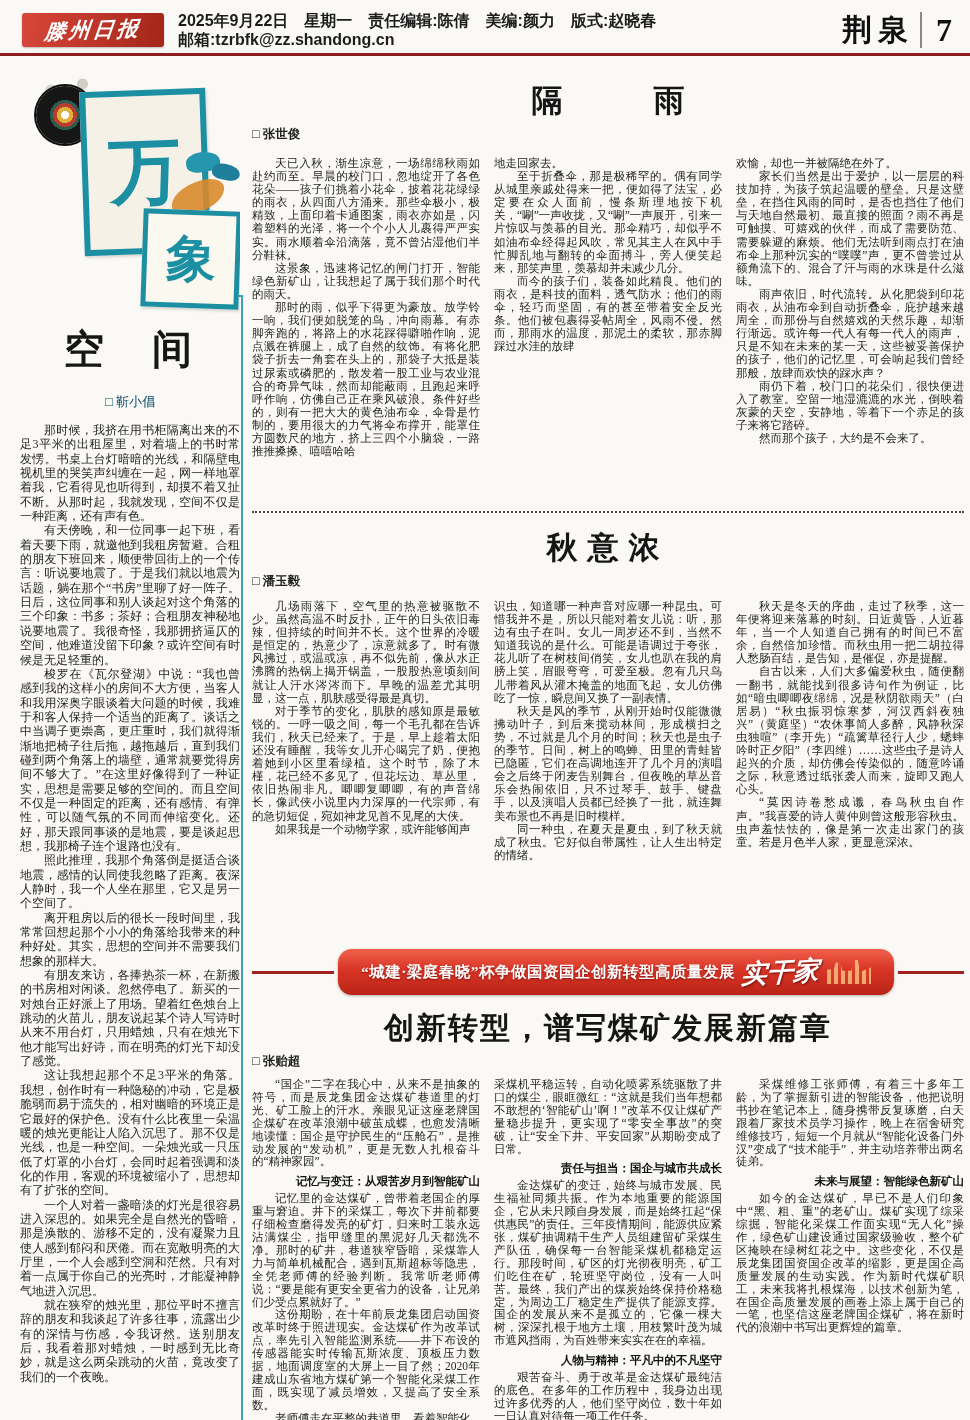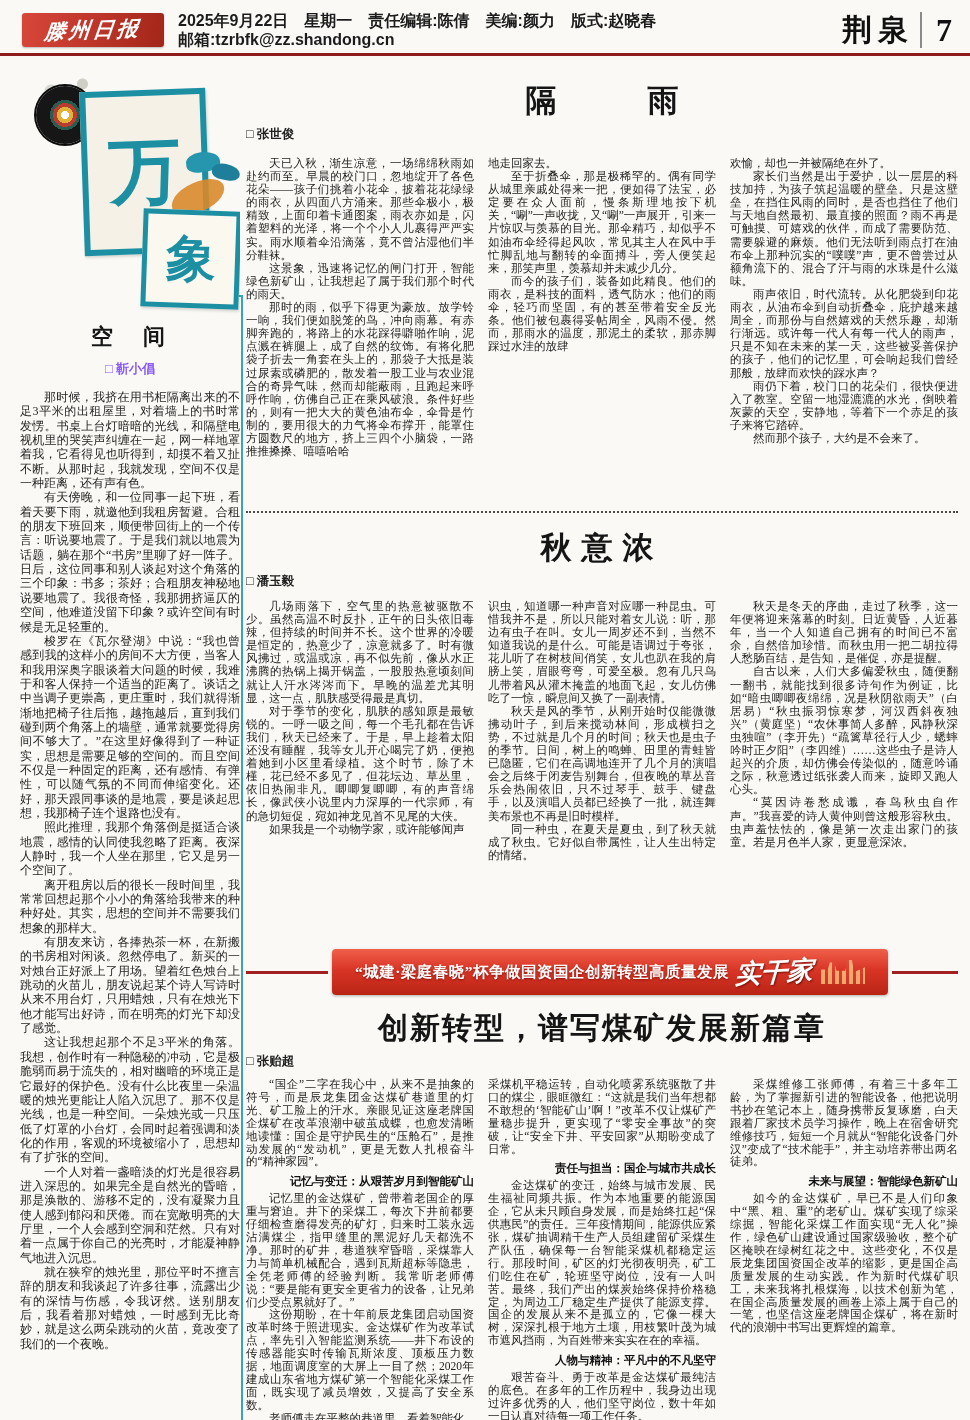--- a/index.html
+++ b/index.html
@@ -38,46 +38,46 @@
           border:5px solid #1d8fa3;transform:rotate(2deg);display:flex;align-items:center;justify-content:center;
           box-shadow:1px 2px 3px rgba(0,0,0,.15);}
   .frame2 span{font-size:50px;font-weight:700;color:#1d8fa3;}
   .leaf-o{position:absolute;left:150px;top:118px;width:56px;height:30px;background:#d98a2b;
           border-radius:60% 40% 60% 40%;transform:rotate(-18deg);opacity:.9;}
   .leaf-t{position:absolute;left:178px;top:150px;width:42px;height:52px;background:#2a9aad;
           border-radius:50% 60% 40% 60%;transform:rotate(14deg);opacity:.85;}
   .bird{position:absolute;left:166px;top:88px;width:34px;height:20px;background:#2596ad;
         border-radius:60% 70% 50% 50%;transform:rotate(-8deg);}
   .bird.b2{left:192px;top:100px;width:28px;height:16px;background:#1f7f9a;transform:rotate(10deg);}
-  .kj-title{margin-top:16px;text-align:center;font-size:22px;font-weight:800;letter-spacing:4px;color:#161616;}
-  .author{margin-top:8px;text-align:center;font-size:13px;font-weight:700;color:#8b5cf6;}
+  .kj-title{margin-top:16px;text-align:center;font-size:40px;font-weight:800;letter-spacing:4px;color:#161616;}
+  .author{margin-top:16px;text-align:center;font-size:13px;font-weight:400;color:#0c4a6e;}
   .kj-body{margin-top:12px;font-size:12px;line-height:14.35px;text-align:justify;color:#1e1e1e;}
   
   .tline-v{position:absolute;left:241px;top:296px;width:2px;height:1124px;background:#39a6b6;}
   .tline-h{position:absolute;left:198px;top:295px;width:45px;height:2px;background:#39a6b6;}
   
-  #rightcol{position:absolute;left:246px;top:64px;width:712px;height:1356px;overflow:hidden;}
+  #rightcol{position:absolute;left:252px;top:64px;width:712px;height:1356px;overflow:hidden;}
   .art-title{text-align:center;font-weight:800;color:#151515;}
   .gy-title{margin-top:16px;font-size:31px;letter-spacing:30px;text-indent:30px;}
   .art-author{margin-top:4px;font-size:12.5px;font-weight:700;color:#222;}
   .cols{display:flex;gap:14px;overflow:hidden;}
   .gy-cols{margin-top:14px;height:340px;}
   .dotline{margin-top:14px;border-top:2px dotted #4d4d4d;height:0;}
   .qy-title{margin-top:14px;font-size:31px;letter-spacing:10px;}
   .qy-cols{margin-top:10px;height:336px;}
   .acol{flex:1 1 0;overflow:hidden;font-size:11.5px;line-height:13.1px;text-align:justify;color:#1e1e1e;}
   .para{margin:0;text-indent:2em;}
   .para.cont{text-indent:0;}
   .para.sub{font-weight:700;text-indent:0;text-align:right;margin:7px 0 4px;color:#111;}
   
   .banner{margin-top:12px;height:48px;display:flex;align-items:center;}
   .b-rule{height:3px;background:#a32020;flex:0 0 auto;}
   .b-rule.left{width:82px;}
   .b-rule.right{width:66px;}
-  .b-box{flex:1;margin:0 4px;height:46px;position:relative;overflow:hidden;border-radius:4px;
+  .b-box{flex:1;margin:0 4px;height:46px;position:relative;overflow:hidden;border-radius:14px;
          background:linear-gradient(180deg,#f0604a 0%,#d93526 45%,#b92415 100%);
          display:flex;align-items:center;justify-content:center;box-shadow:0 1px 3px rgba(0,0,0,.3);}
   .b-quote{color:#fff;font-weight:800;font-size:15.5px;letter-spacing:.5px;text-shadow:0 1px 2px rgba(90,0,0,.6);white-space:nowrap;}
   .b-brush{color:#fff;font-size:26px;font-weight:900;font-style:italic;margin-left:6px;
            transform:rotate(-3deg) skewX(-6deg);text-shadow:1px 1px 2px rgba(80,0,0,.7);white-space:nowrap;}
   .skyline{width:44px;height:24px;margin-left:8px;flex:0 0 auto;opacity:.8;
            background:repeating-linear-gradient(90deg,rgba(255,214,140,.9) 0 4px,rgba(255,120,80,.15) 4px 7px);
            clip-path:polygon(0 100%,0 40%,15% 40%,20% 10%,30% 10%,35% 45%,55% 45%,60% 0,70% 0,75% 50%,100% 30%,100% 100%);}
   .cx-title{margin-top:12px;font-size:30px;letter-spacing:2px;}
   .cx-cols{margin-top:8px;height:372px;}

